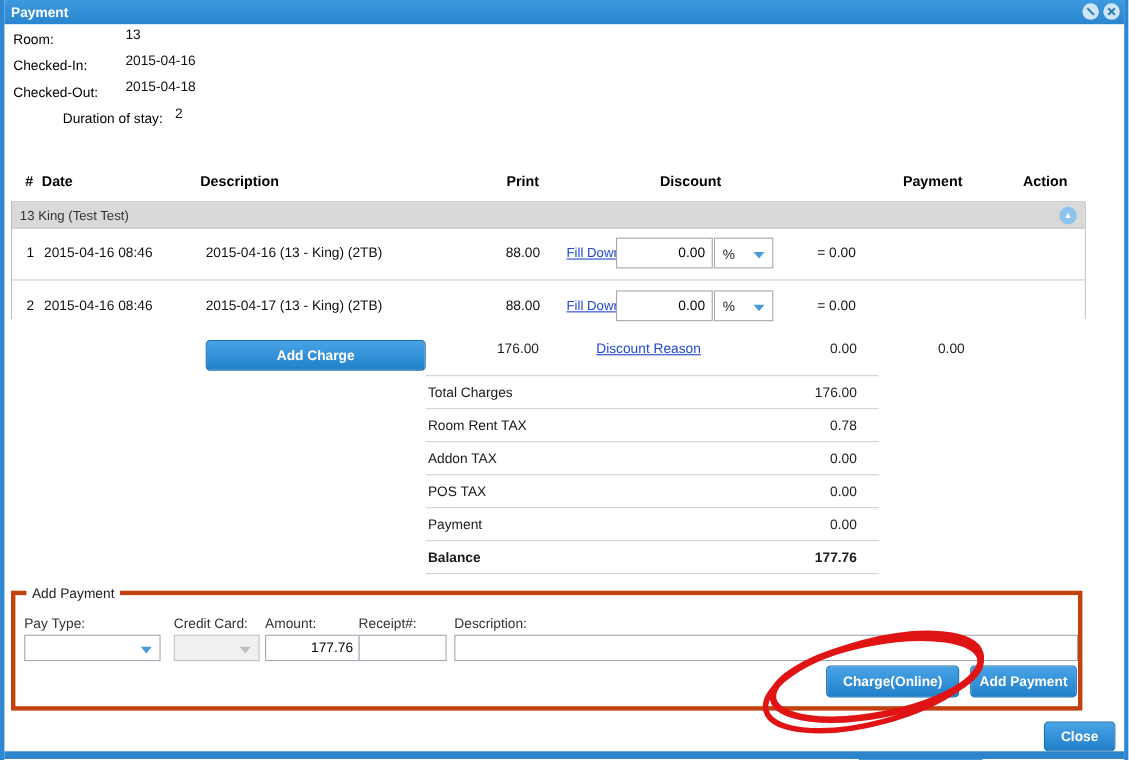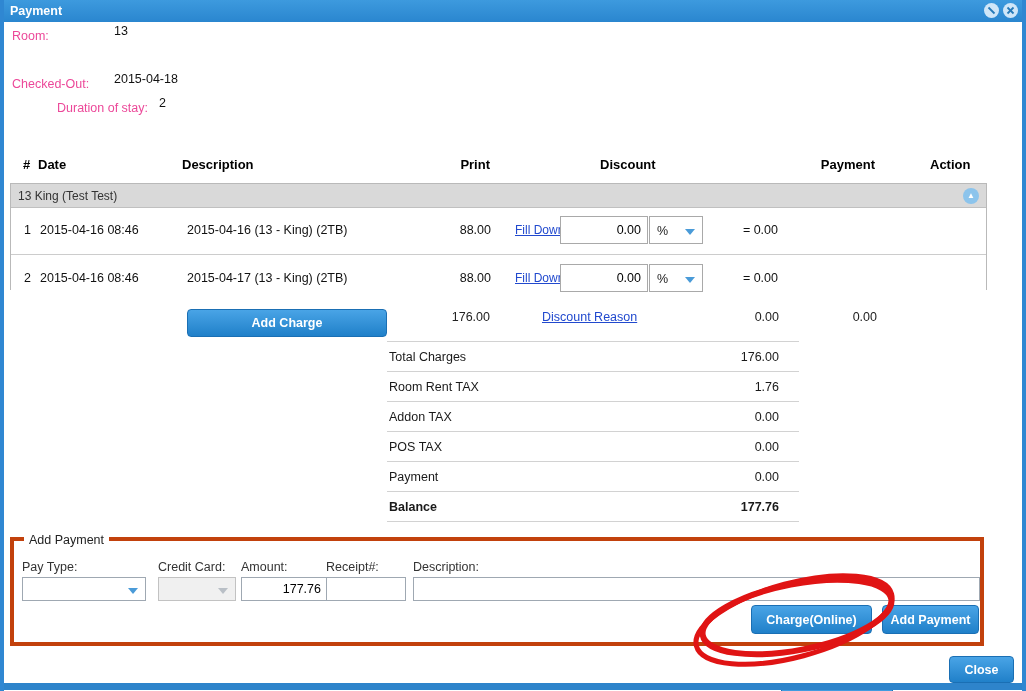--- a/index.html
+++ b/index.html
@@ -14,21 +14,21 @@
               background:linear-gradient(#3d9ade,#2a86cf); color:#fff; }
   .titlebar-text { position:absolute; left:10px; top:4px; font-weight:bold; font-size:12.5px; }
   .win-icons { position:absolute; right:8px; top:3px; display:flex; gap:4px; }
   .win-icon { width:15px; height:15px; border-radius:50%; background:#cfe6f8; color:#2579b8;
               display:flex; align-items:center; justify-content:center; font-size:10px; font-weight:bold;
               cursor:pointer; }
   .win-icon svg { display:block; }
 
   
   .info-row { position:absolute; left:8px; width:400px; height:20px; }
-  .info-label { position:absolute; left:0; top:4px; color:#ec4899; font-size:12.5px; }
+  .info-label { position:absolute; left:0; top:4px; color:#000000; font-size:12.5px; }
   .info-value { position:absolute; left:102px; top:-1px; color:#111; font-size:12.5px; }
 
   
   .th { position:absolute; top:157px; font-weight:bold; font-size:13px; color:#000; }
   .th.right { text-align:right; }
 
   
   .table-box { position:absolute; left:6px; top:183px; width:977px; height:107px;
                border:1px solid #b9b9b9; background:#fff; }
   .group-row { position:absolute; left:0; top:0; width:975px; height:24px; background:#d9d9d9;
@@ -115,20 +115,24 @@
             <line x1="7.5" y1="1.5" x2="1.5" y2="7.5" stroke="#2579b8" stroke-width="1.8"></line>
           </svg>
       </div>
     </div>
   </div>
 
   <div class="info-row" style="top:25px;">
     <span class="info-label">Room:</span>
     <span class="info-value">13</span>
   </div>
+  <div class="info-row" style="top:49px;">
+    <span class="info-label">Checked-In:</span>
+    <span class="info-value">2015-04-16</span>
+  </div>
   <div class="info-row" style="top:73px;">
     <span class="info-label">Checked-Out:</span>
     <span class="info-value">2015-04-18</span>
   </div>
   <div class="info-row" style="top:97px;margin-left:45px;">
     <span class="info-label">Duration of stay:</span>
     <span class="info-value">2</span>
   </div>
 
   <div class="th" style="left:19px;">#</div>
@@ -180,21 +184,21 @@
   <div class="sum-discount">0.00</div>
   <div class="sum-payment">0.00</div>
 
   <div class="totals">
     <div class="total-row">
       <span class="t-label">Total Charges</span>
       <span class="t-value">176.00</span>
     </div>
     <div class="total-row">
       <span class="t-label">Room Rent TAX</span>
-      <span class="t-value">1.76</span>
+      <span class="t-value">0.78</span>
     </div>
     <div class="total-row">
       <span class="t-label">Addon TAX</span>
       <span class="t-value">0.00</span>
     </div>
     <div class="total-row">
       <span class="t-label">POS TAX</span>
       <span class="t-value">0.00</span>
     </div>
     <div class="total-row">

